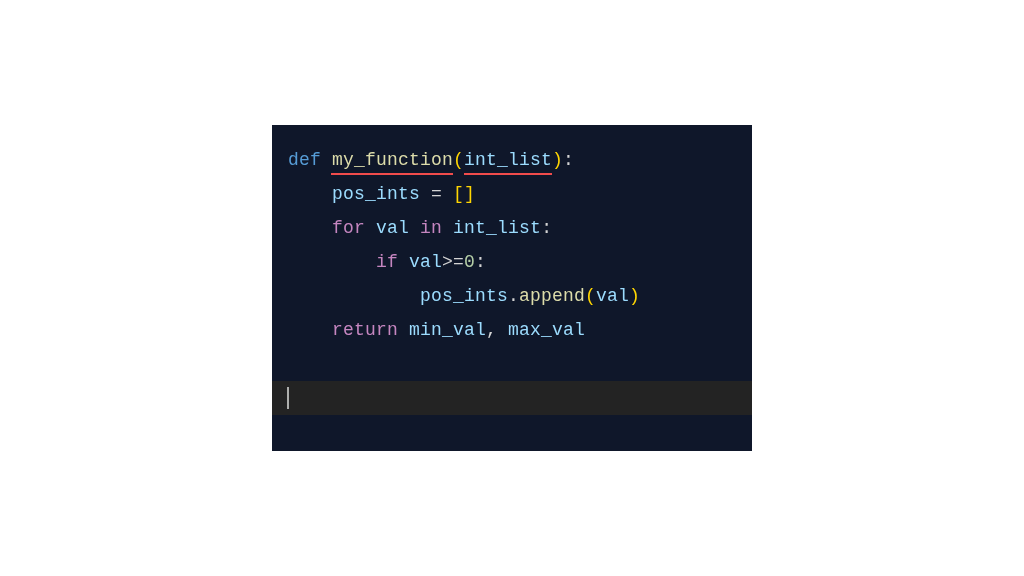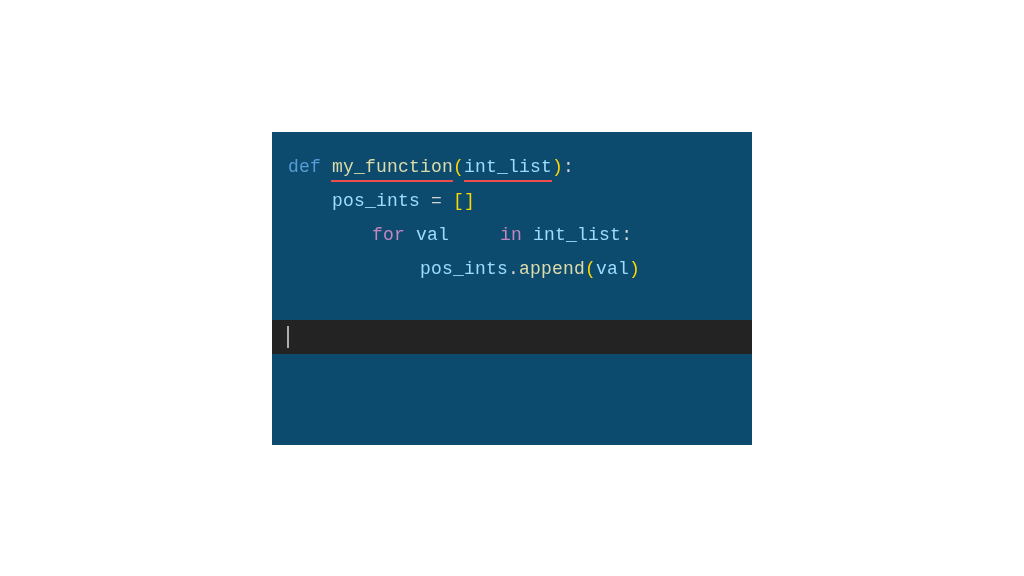--- a/index.html
+++ b/index.html
@@ -6,41 +6,41 @@
     body {
       width: 1024px;
       height: 576px;
       background: #ffffff;
       display: flex;
       align-items: center;
       justify-content: center;
       font-family: 'Menlo', 'Consolas', 'Courier New', monospace;
     }
     .editor-frame {
-      background: #0c4a6e;
+      background: #0f172a;
       width: 480px;
-      padding: 18px 12px 91px 16px;
+      padding: 18px 12px 36px 16px;
       position: relative;
     }
     .code-area {
       position: relative;
     }
     .code-line {
       font-size: 18px;
       line-height: 34px;
       white-space: pre;
       color: #d4d4d4;
       letter-spacing: 0.2px;
       position: relative;
     }
     .indent-guide {
       color: #3c3c3c;
     }
     .kw-def { color: #569cd6; }
-    .kw-ctrl { color: #c586c0; margin-left: 40px; }
+    .kw-ctrl { color: #c586c0; }
     .fn-name { color: #dcdcaa; }
     .fn-call { color: #dcdcaa; }
     .param { color: #9cdcfe; }
     .variable { color: #9cdcfe; }
     .punct { color: #d4d4d4; }
     .paren-y { color: #ffd602; }
     .number { color: #b5cea8; }
     .oper { color: #d4d4d4; }
 
     .underline-red {
@@ -75,23 +75,25 @@
   <div class="code-area">
     <div class="underline-red ul1"></div>
     <div class="underline-red ul2"></div>
 
     <div class="code-line"><span class="kw-def">def</span><span> </span><span class="fn-name">my_function</span><span class="paren-y">(</span><span class="param">int_list</span><span class="paren-y">)</span><span class="punct">:</span></div>
 
     <div class="code-line"><span class="indent-guide">    </span><span class="variable">pos_ints</span><span> </span><span class="oper">=</span><span> </span><span class="paren-y">[</span><span class="paren-y">]</span></div>
 
     <div class="code-line"><span class="indent-guide">    </span><span class="kw-ctrl">for</span><span> </span><span class="variable">val</span><span> </span><span class="kw-ctrl">in</span><span> </span><span class="variable">int_list</span><span class="punct">:</span></div>
 
+    <div class="code-line"><span class="indent-guide">        </span><span class="kw-ctrl">if</span><span> </span><span class="variable">val</span><span class="oper">&gt;=</span><span class="number">0</span><span class="punct">:</span></div>
 
     <div class="code-line"><span class="indent-guide">            </span><span class="variable">pos_ints</span><span class="punct">.</span><span class="fn-call">append</span><span class="paren-y">(</span><span class="variable">val</span><span class="paren-y">)</span></div>
 
 
 
+    <div class="code-line"><span class="indent-guide">    </span><span class="kw-ctrl">return</span><span> </span><span class="variable">min_val</span><span class="punct">,</span><span> </span><span class="variable">max_val</span></div>
 
     <div class="blank-line"></div>
 
     <div class="code-line current-line"><span class="cursor-bar"></span></div>
   </div>
 </div>
 
 </body></html>

